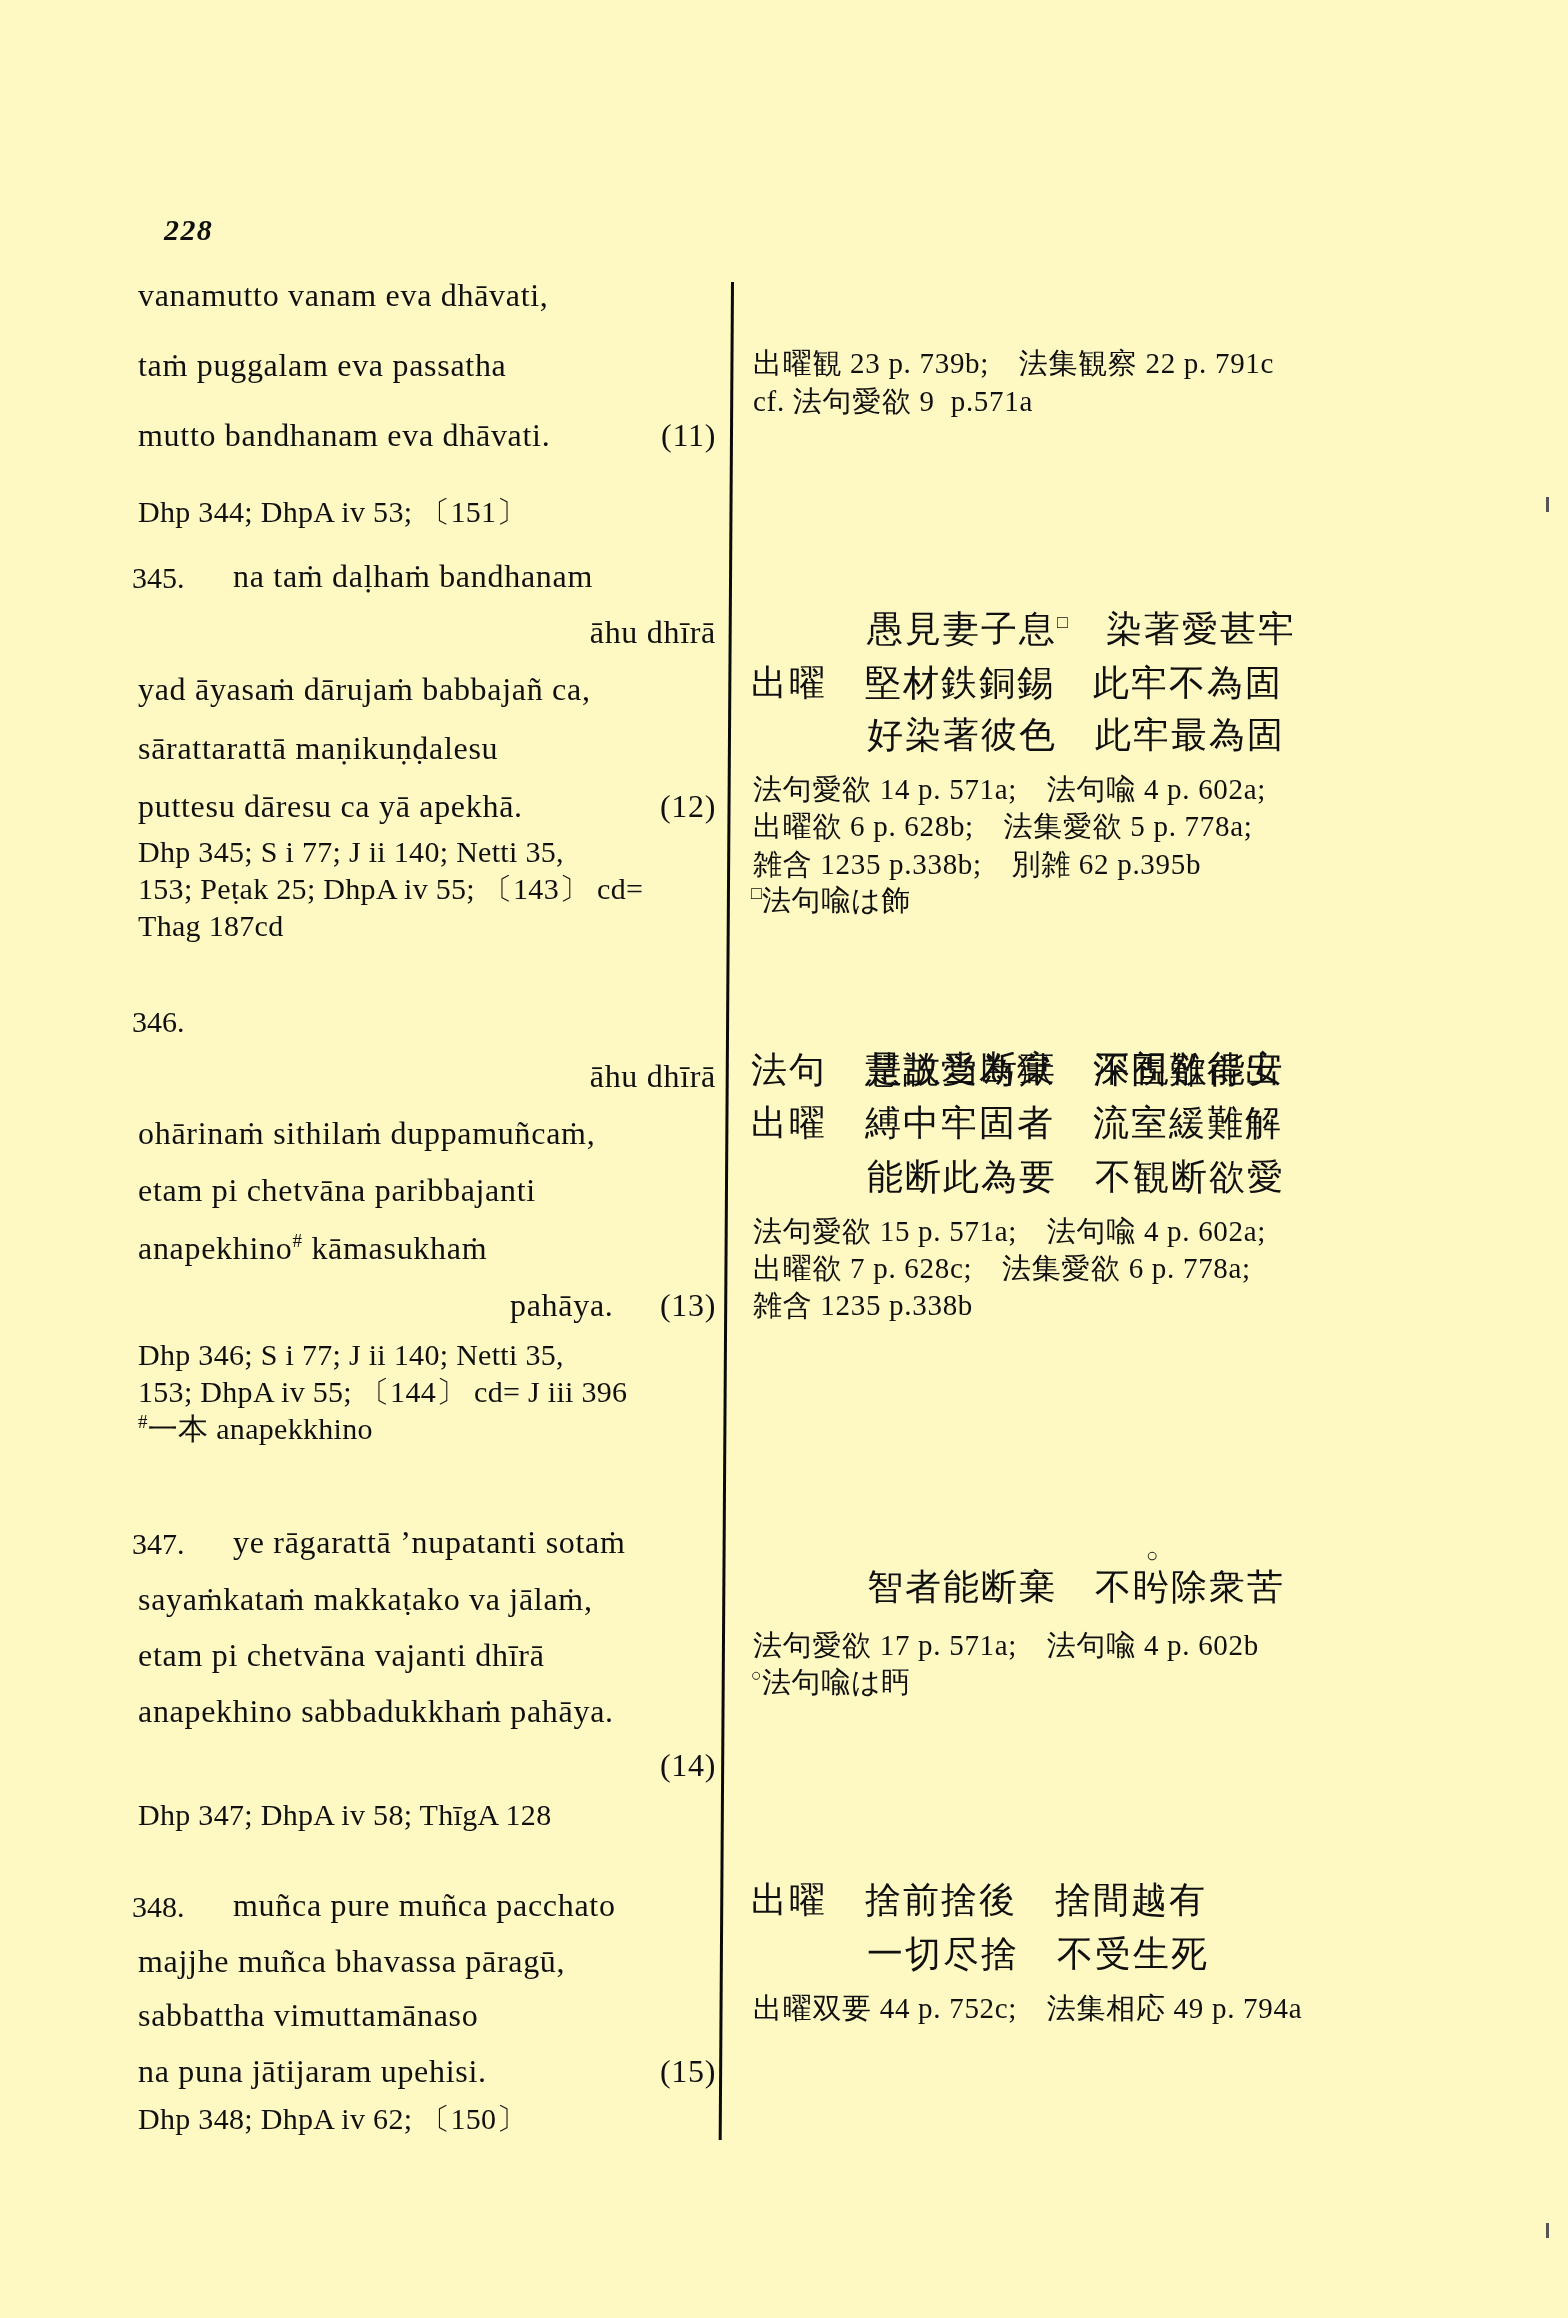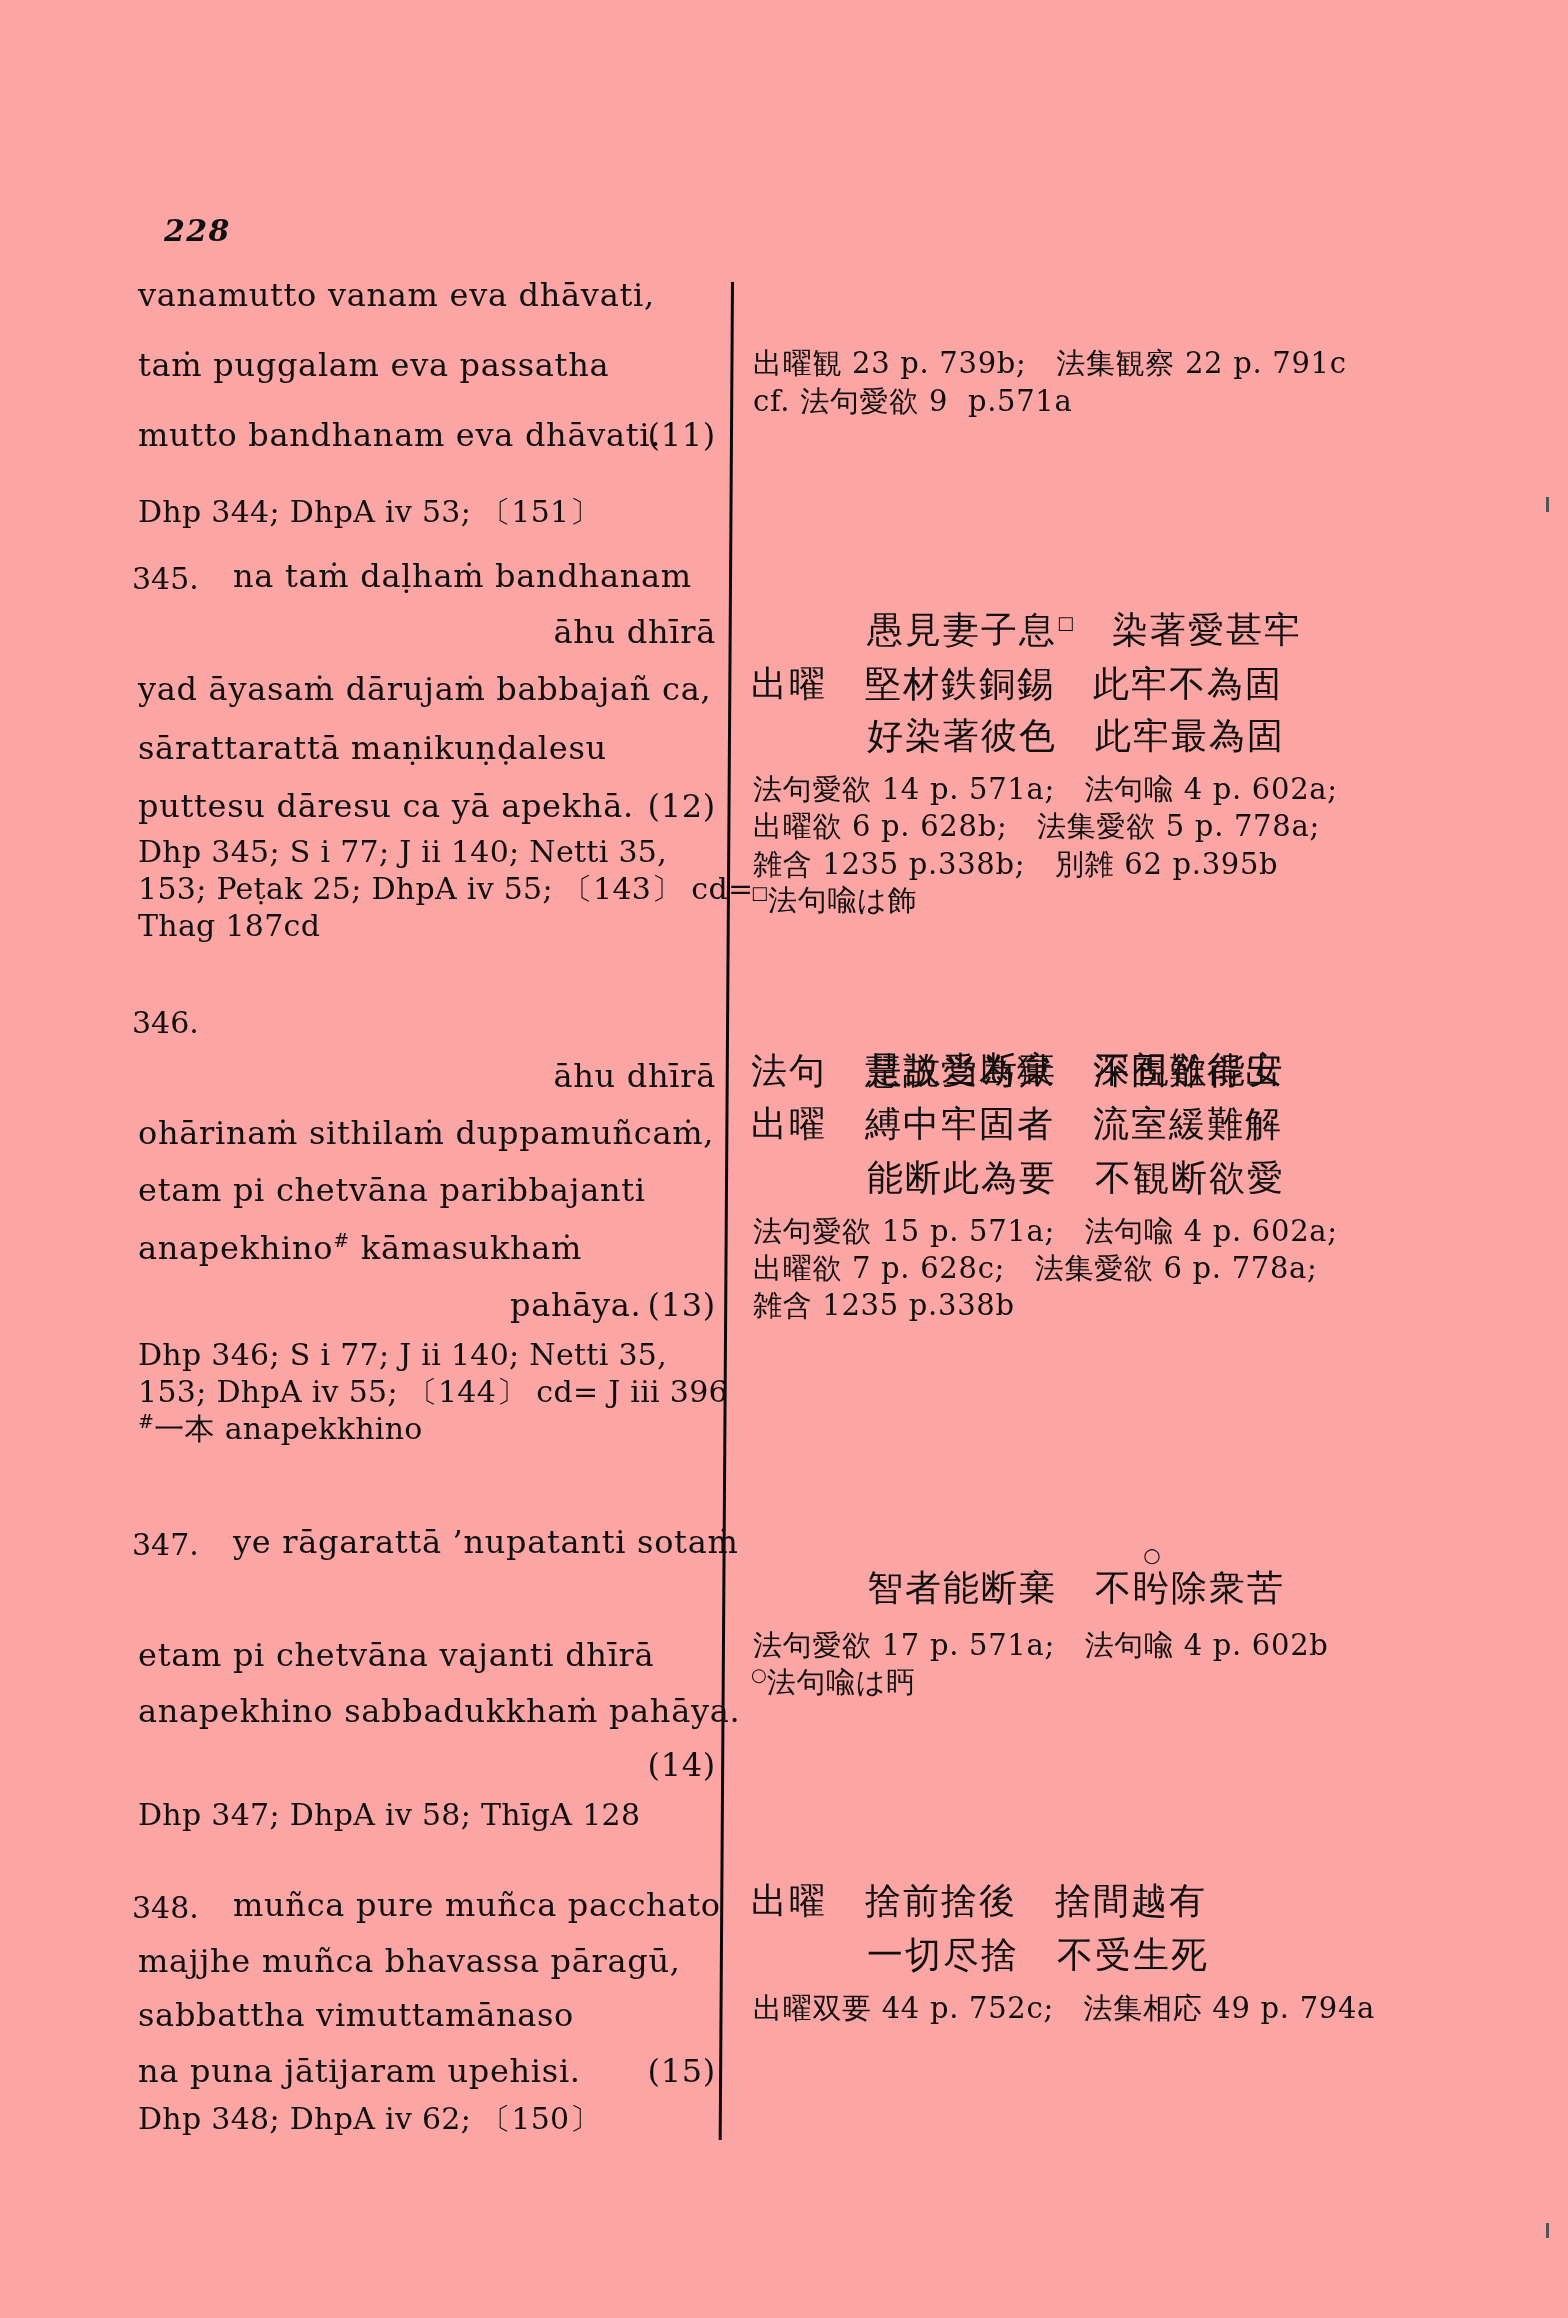--- a/index.html
+++ b/index.html
@@ -1,23 +1,24 @@
 <!DOCTYPE html>
 <html style="font-size:10.8px"><head>
 <meta charset="utf-8">
 <style>
   html,body{margin:0;padding:0;}
   body{background:#e8e8e4;font-family:"DejaVu Serif",serif;}
   .page{
     position:relative;
     width:1569px;height:2319px;
     margin:0 auto;
-    background:#fca5a5;
+    background:#fef9c3;
     color:#101010;
     overflow:hidden;
+    font-family:Liberation Serif, serif;
   }
   .pageno{
     position:absolute;left:164px;top:213px;
     font-style:italic;font-weight:bold;
     font-size:30px;letter-spacing:1.4px;
   }
   .divider{
     position:absolute;left:731px;top:282px;
     width:3.4px;height:1858px;background:#0a0a0a;
     transform:rotate(0.38deg);transform-origin:top left;
@@ -106,20 +107,21 @@
   <div class="cnv" style="top:1050px">法句　慧説愛為獄　深固難得出</div>
   <div class="cnv cnind" style="top:1049px">是故当断棄　不視欲能安</div>
   <div class="cnv" style="top:1103px">出曜　縛中牢固者　流室緩難解</div>
   <div class="cnv cnind" style="top:1157px">能断此為要　不観断欲愛</div>
   <div class="cnr" style="top:1214px">法句愛欲 15 p. 571a;　法句喩 4 p. 602a;</div>
   <div class="cnr" style="top:1251px">出曜欲 7 p. 628c;　法集愛欲 6 p. 778a;</div>
   <div class="cnr" style="top:1288px">雑含 1235 p.338b</div>
 
   <div class="vno" style="top:1527px">347.</div>
   <div class="pali indent1" style="top:1525px">ye rāgarattā ’nupatanti sotaṁ</div>
+  <div class="pali" style="top:1582px">sayaṁkataṁ makkaṭako va jālaṁ,</div>
   <div class="pali" style="top:1638px">etam pi chetvāna vajanti dhīrā</div>
   <div class="pali" style="top:1694px">anapekhino sabbadukkhaṁ pahāya.</div>
   <div class="pali rgt" style="top:1748px">(14)</div>
   <div class="pali cite" style="top:1798px">Dhp 347; DhpA iv 58; ThīgA 128</div>
 
   <div class="cnv cnind" style="top:1567px"><span>智者能断棄　不</span><span class="overwrap"><span class="overmark">○</span><span>盻</span></span><span>除衆苦</span></div>
   <div class="cnr" style="top:1628px">法句愛欲 17 p. 571a;　法句喩 4 p. 602b</div>
   <div class="cnr" style="top:1665px;left:751px"><sup class="cmark">○</sup><span>法句喩は眄</span></div>
 
   <div class="vno" style="top:1890px">348.</div>

